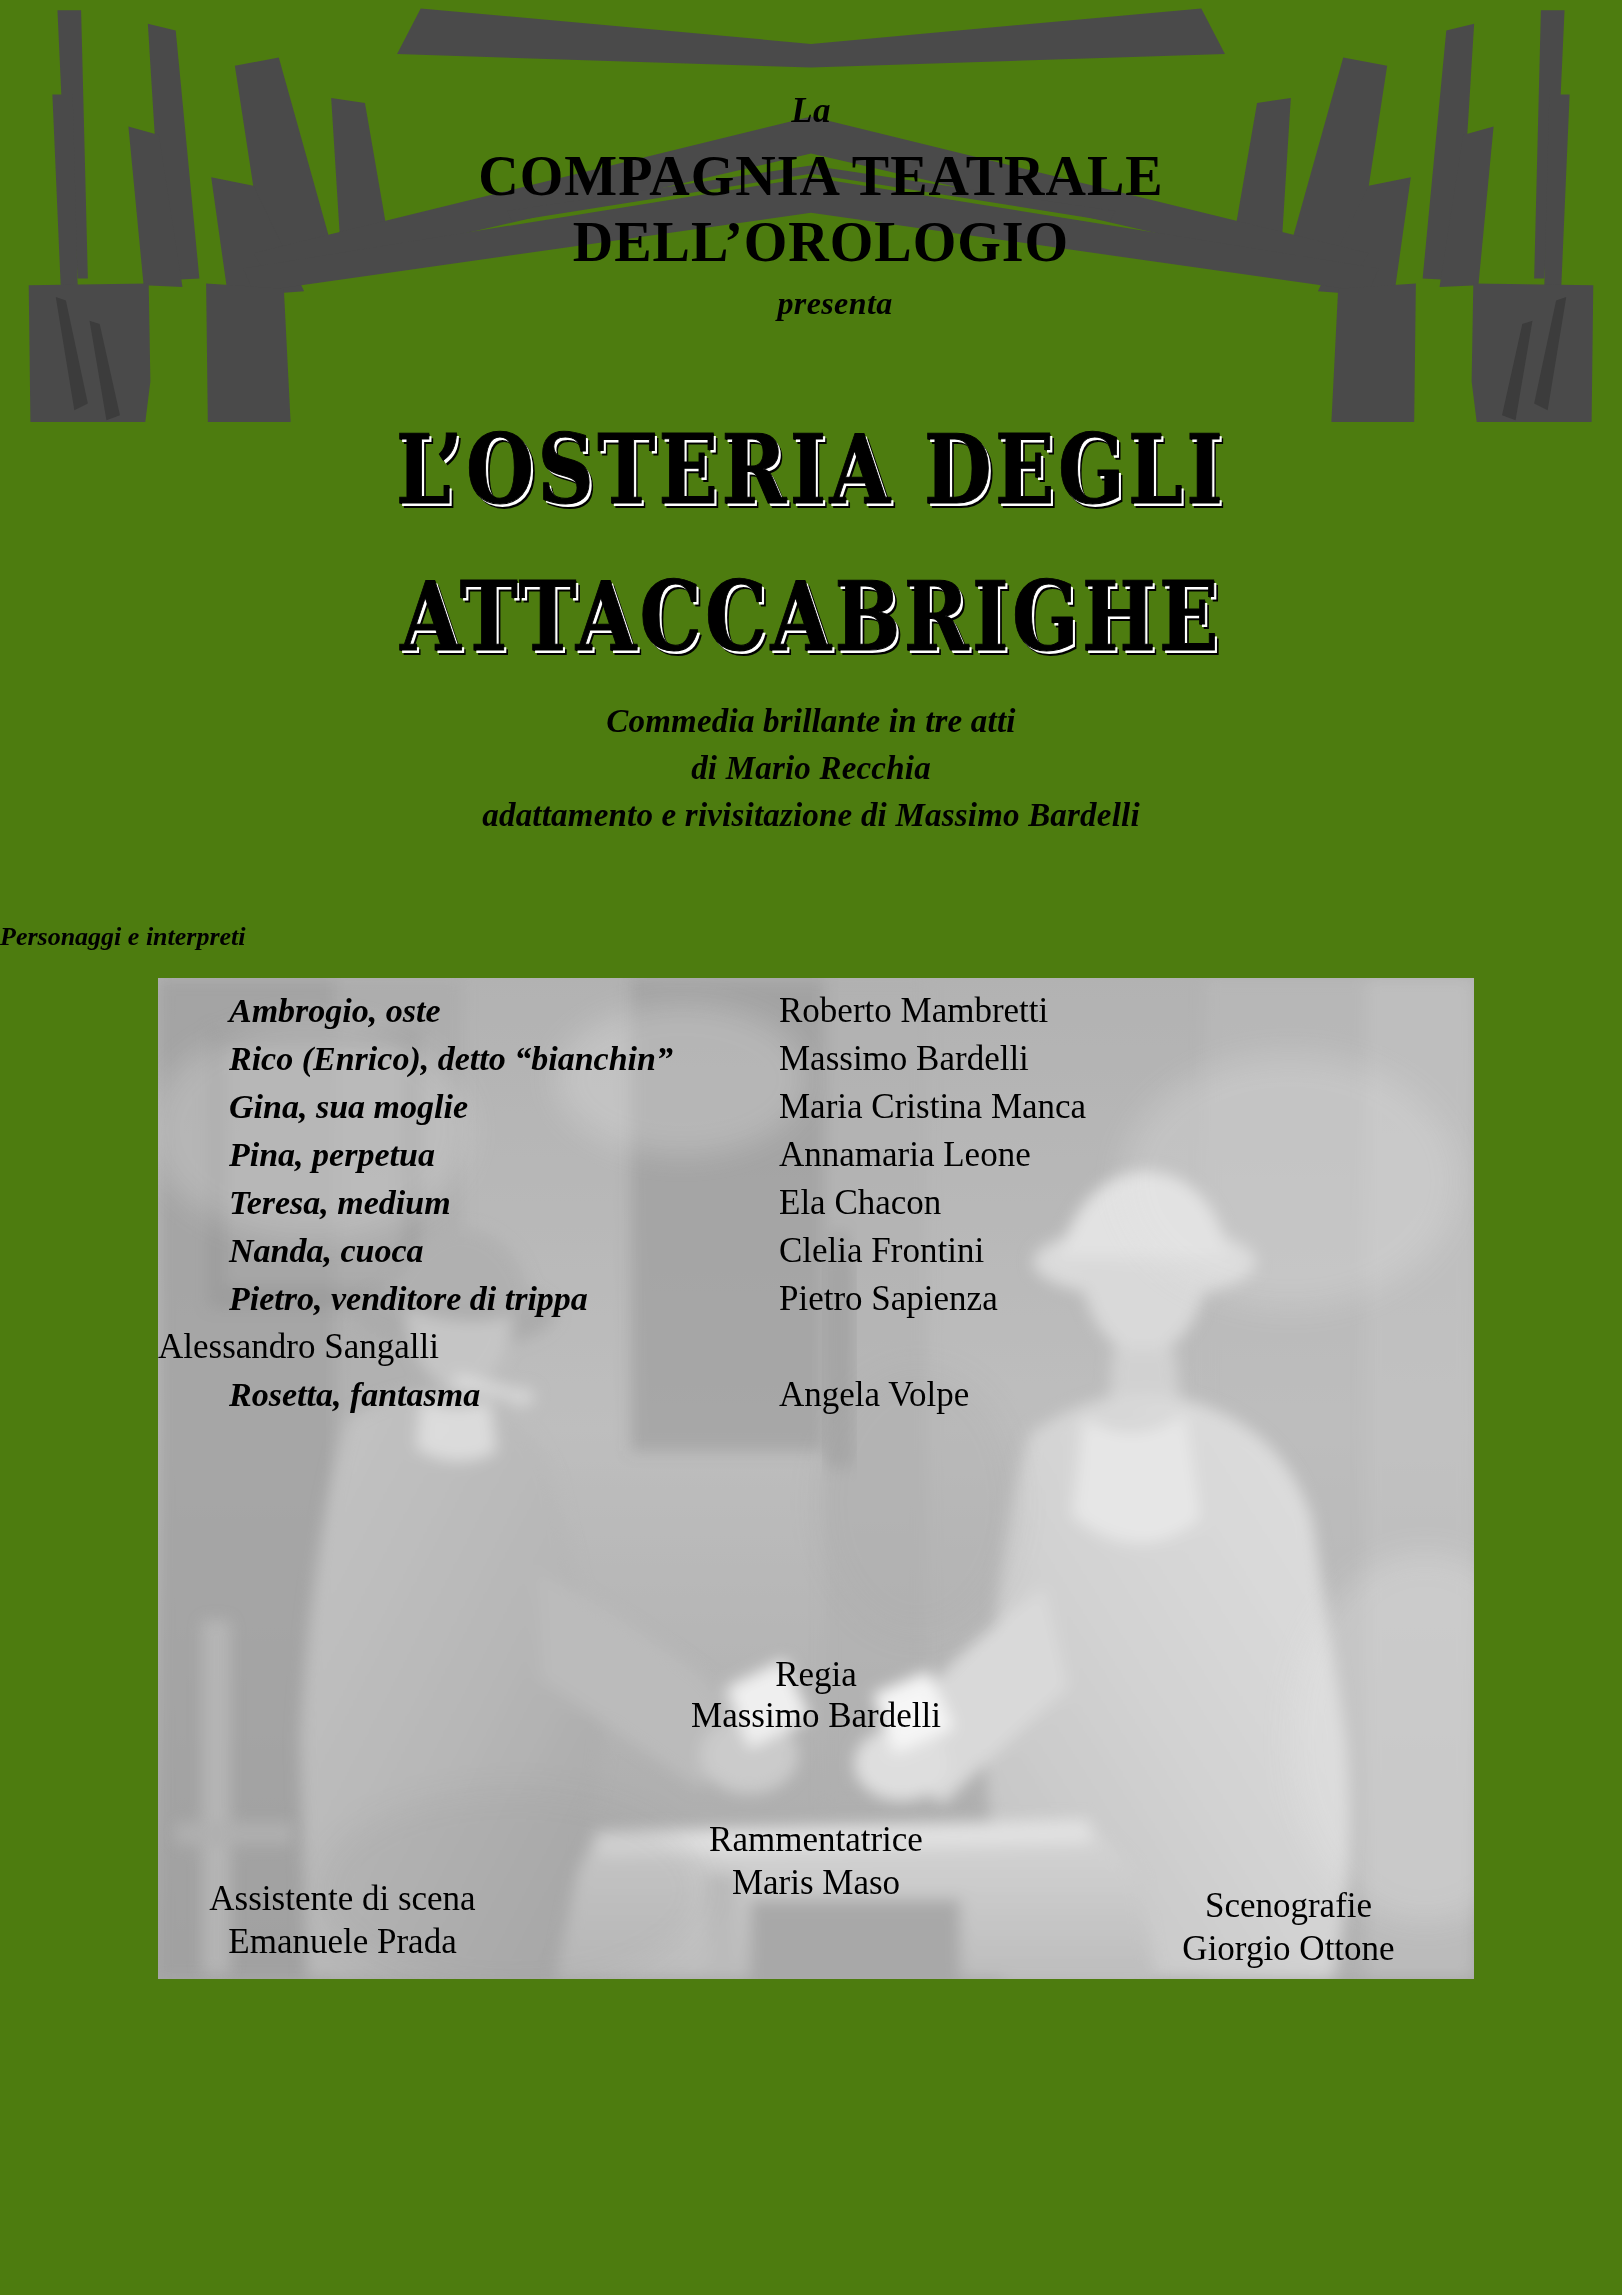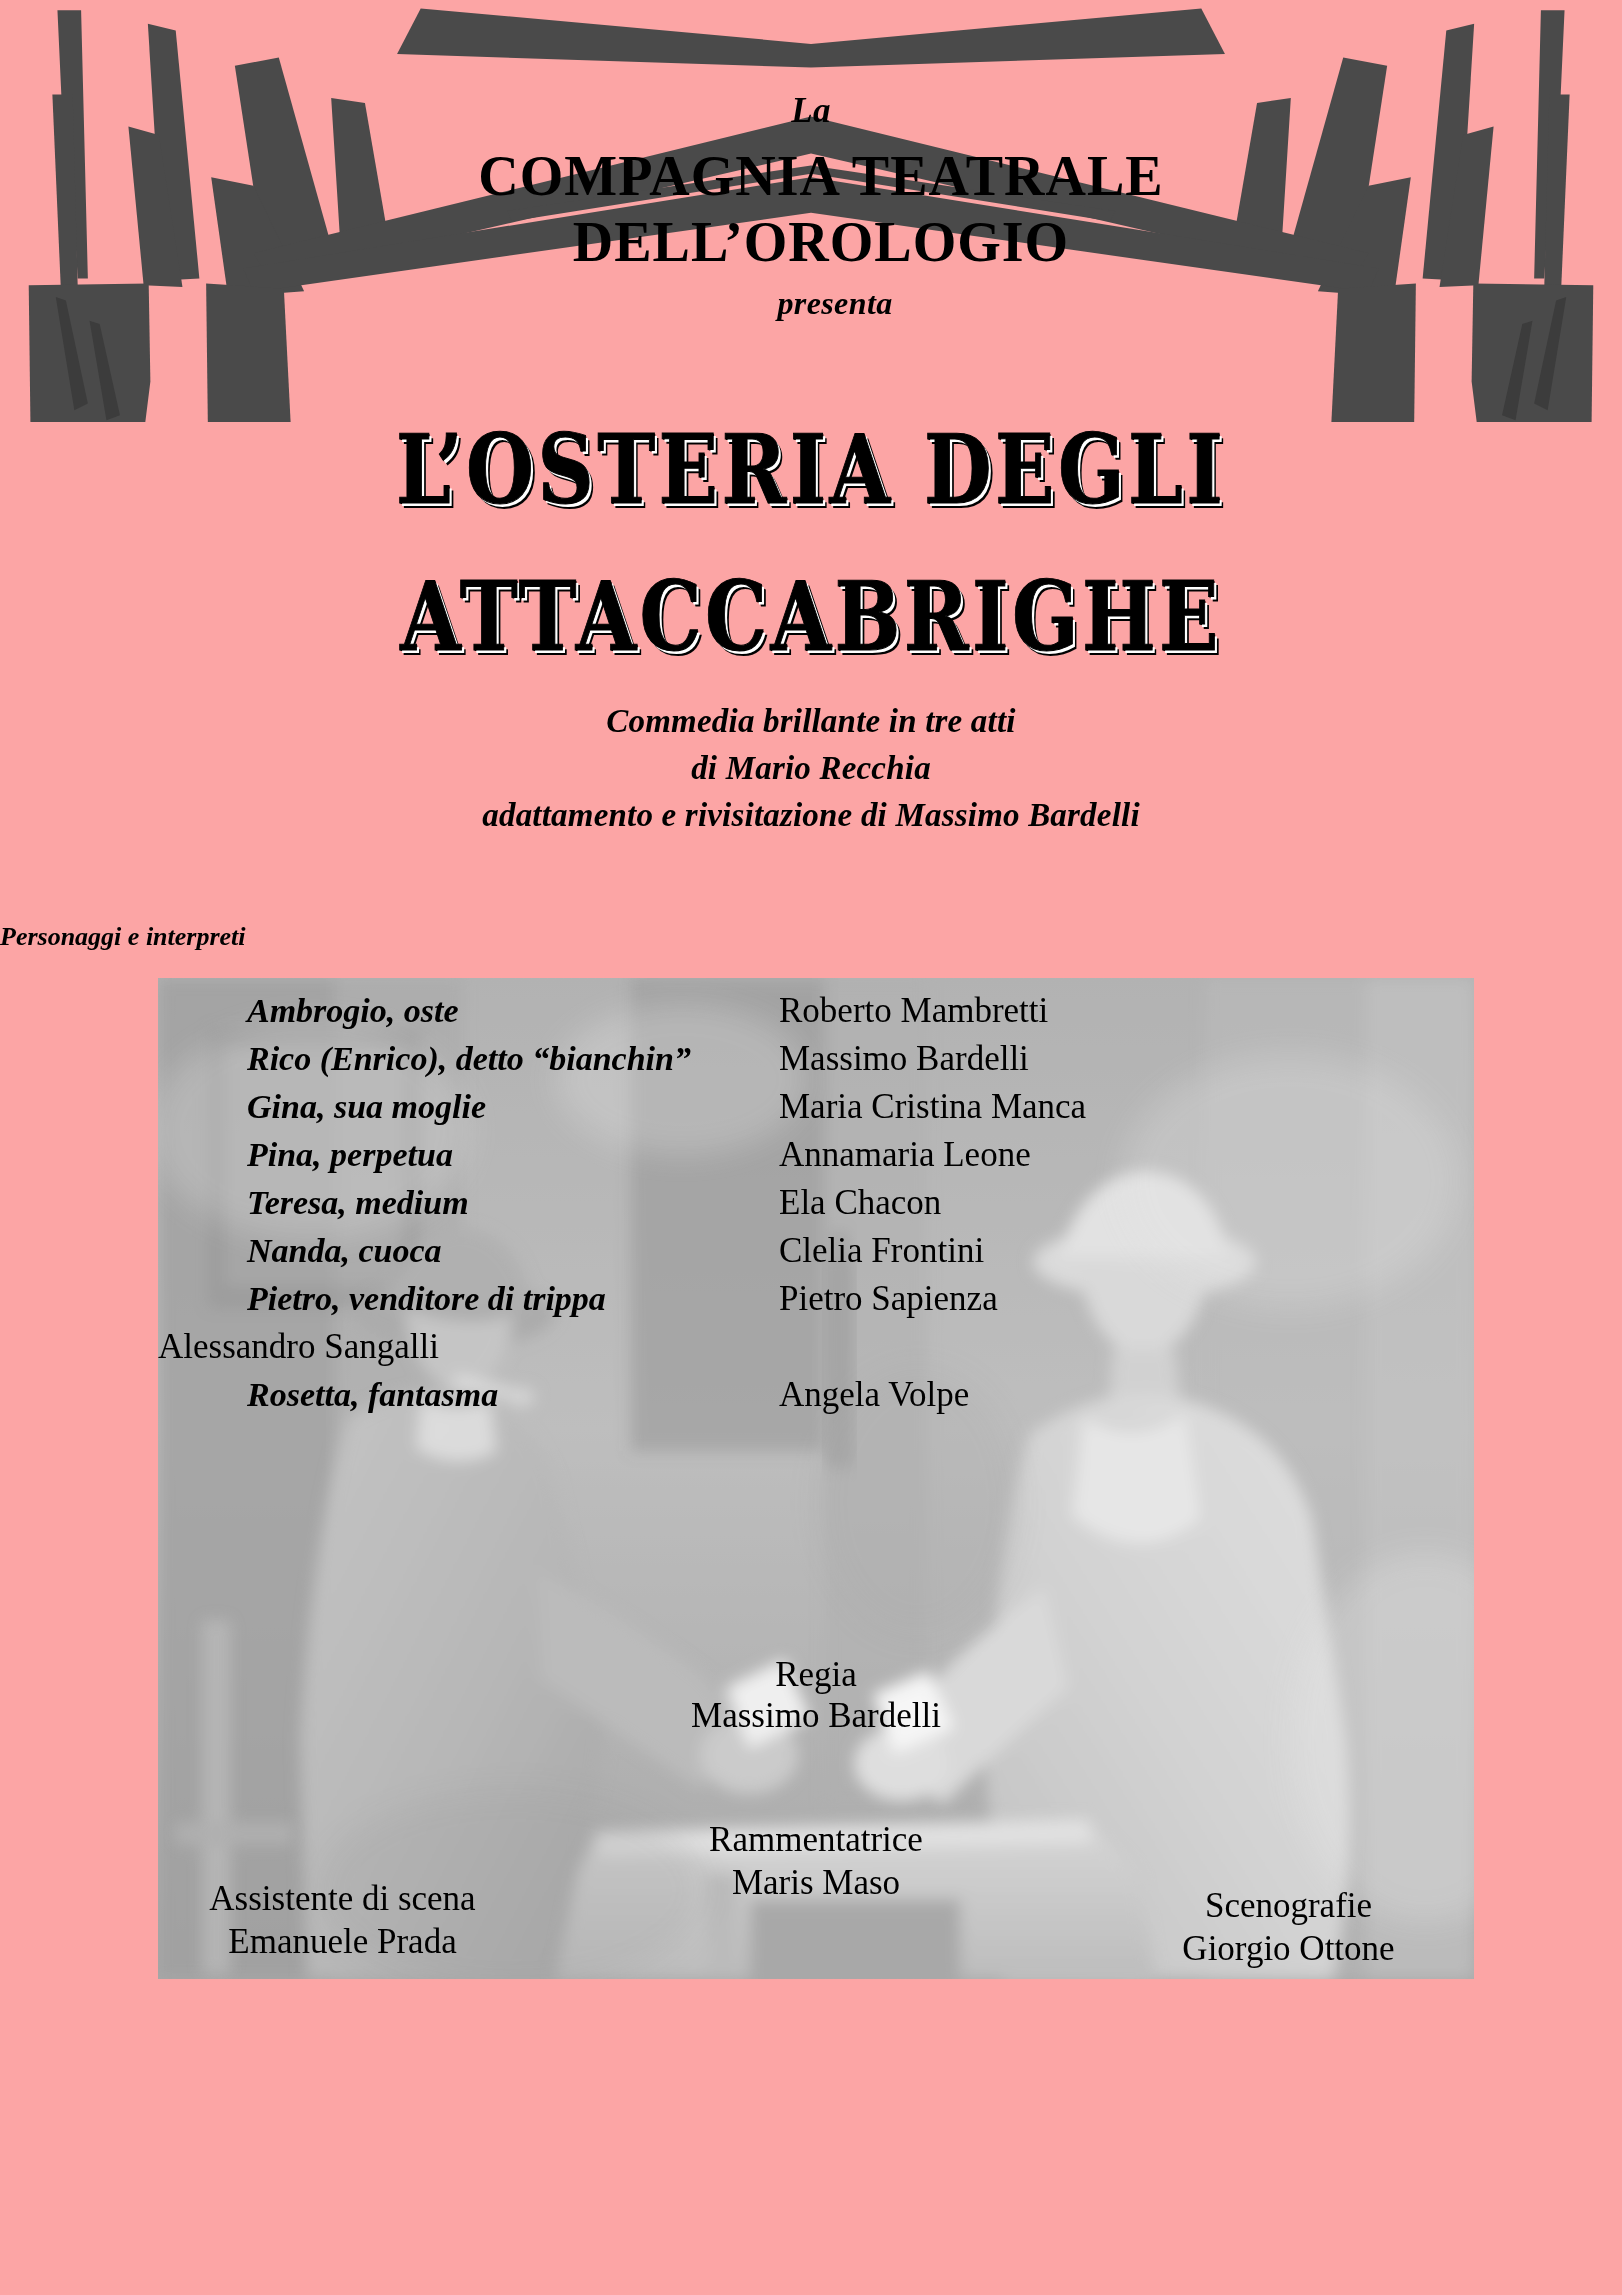--- a/index.html
+++ b/index.html
@@ -9,21 +9,21 @@
   }
   body {
     font-family: "Liberation Serif", "DejaVu Serif", serif;
     color: #000000;
   }
 
   #poster {
     position: relative;
     width: 1622px;
     height: 2295px;
-    background: #fca5a5;
+    background: #4d7c0f;
     overflow: hidden;
   }
 
   
   .curtain {
     position: absolute;
     top: 0;
     width: 811px;
     height: 422px;
     pointer-events: none;
@@ -154,21 +154,21 @@
     top: 15px;
     width: 100%;
   }
   .cast-row {
     display: flex;
     align-items: baseline;
     height: 48px;
   }
   .cast-character {
     width: 621px;
-    padding-left: 89px;
+    padding-left: 71px;
     box-sizing: border-box;
     font-style: italic;
     font-weight: bold;
     font-size: 34px;
     line-height: 1;
     white-space: nowrap;
   }
   .cast-actor {
     font-weight: normal;
     font-size: 35px;

